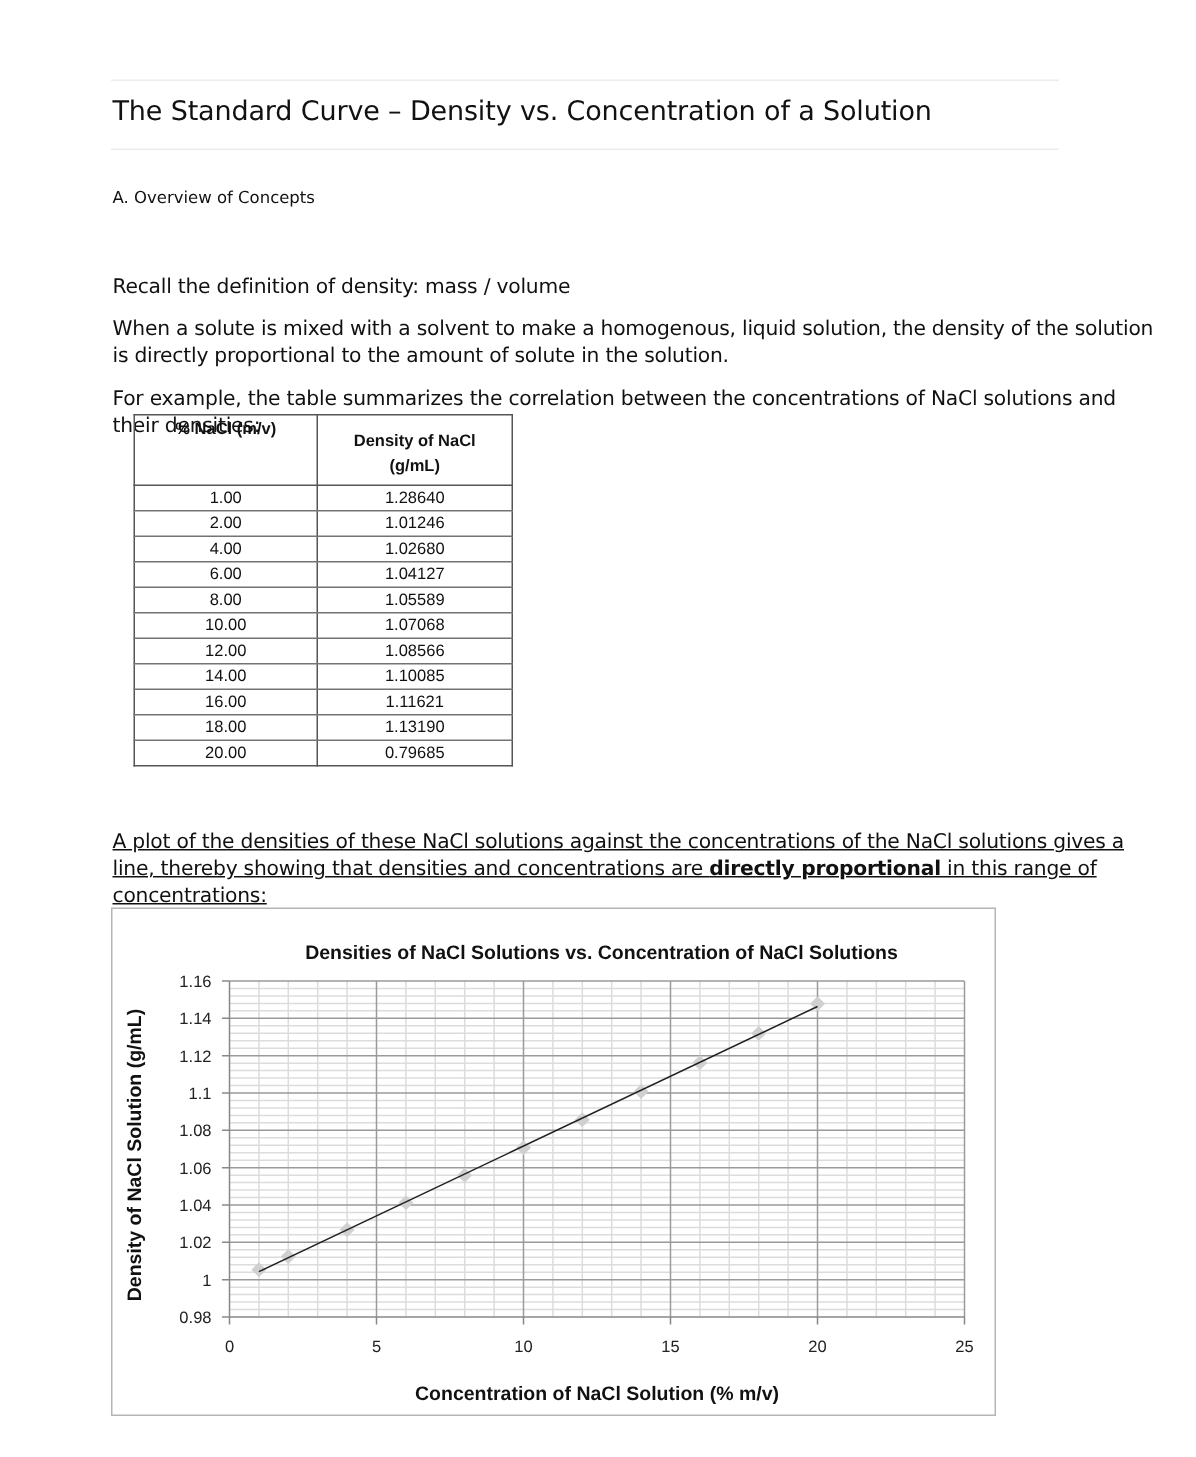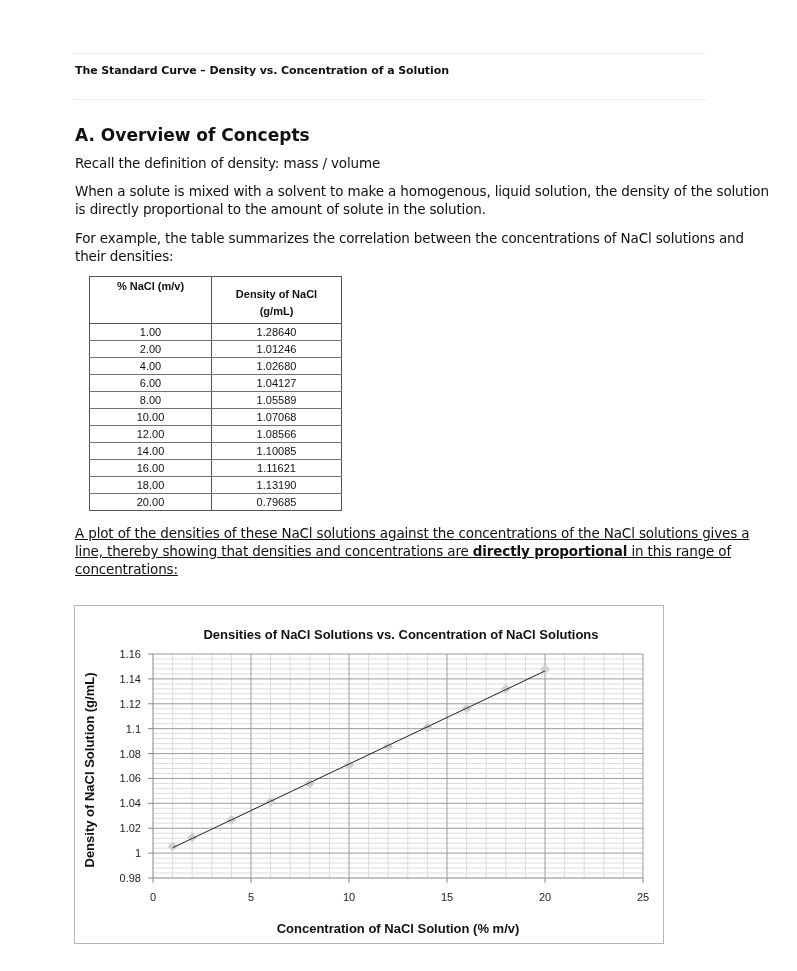--- a/index.html
+++ b/index.html
@@ -1,21 +1,21 @@
 <!DOCTYPE html>
 <html><head>
 <meta charset="utf-8">
 <style>
   html, body { margin: 0; padding: 0; background: #ffffff; }
   body { width: 797px; height: 971px; position: relative; overflow: hidden;
          font-family: "DejaVu Sans", sans-serif; color: #111; }
   .rule { position: absolute; left: 74px; width: 632px; height: 1px; background: #ececec; }
-  .title { position: absolute; left: 75px; top: 64px; font-size: 11px; font-weight: bold; letter-spacing: -0.1px; }
-  .h2 { position: absolute; left: 75px; top: 125px; font-size: 17px; font-weight: bold; }
-  .p { position: absolute; left: 75px; font-size: 13.5px; line-height: 18px; width: 700px; letter-spacing: -0.15px; }
+  .title { position: absolute; left: 75px; top: 64px; font-size: 18px; font-weight: normal; letter-spacing: -0.1px; }
+  .h2 { position: absolute; left: 75px; top: 125px; font-size: 11px; font-weight: normal; }
+  .p { position: absolute; left: 75px; font-size: 13.5px; line-height: 18px; width: 700px; letter-spacing: -0.15px; margin-top: 28px; }
   .p b { font-weight: bold; }
   table.data { position: absolute; left: 89px; top: 276px; border-collapse: collapse;
                font-family: "Liberation Sans", sans-serif; font-size: 11px; }
   table.data th, table.data td { border-left: 1px solid #555; border-right: 1px solid #555; text-align: center; padding: 0; }
   table.data th { font-weight: bold; vertical-align: top; height: 46px; border-top: 1px solid #555; border-bottom: 1px solid #555; }
   table.data td { height: 16px; border-bottom: 1px solid #737373; }
   table.data tr:last-child td { border-bottom: 1px solid #555; }
   .col1 { width: 121px; }
   .col2 { width: 129px; }
   .chart-frame { position: absolute; left: 74px; top: 605px; width: 588px; height: 337px;

